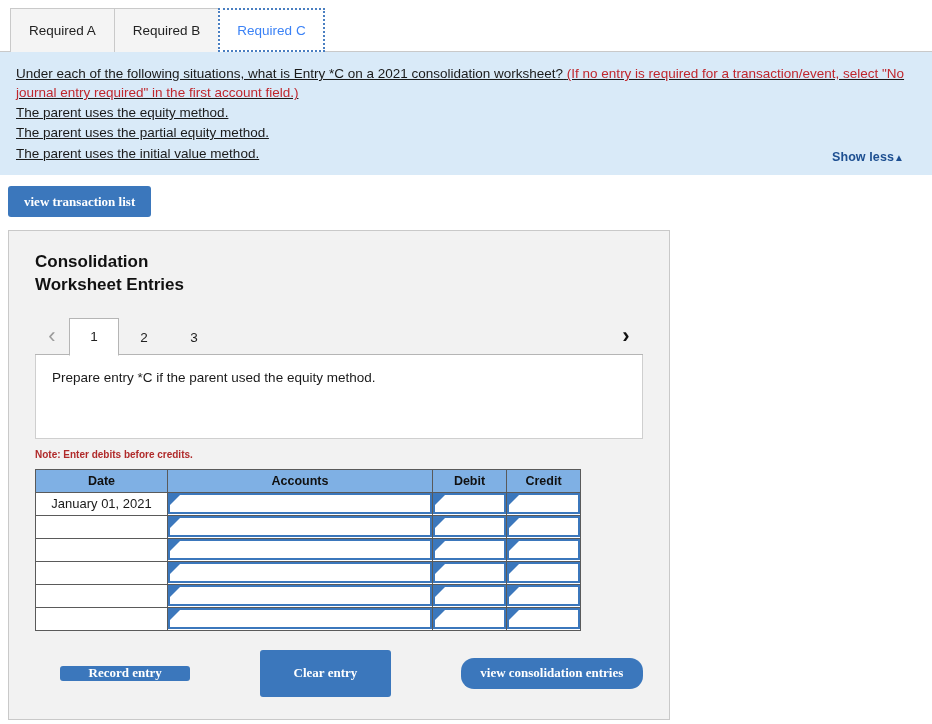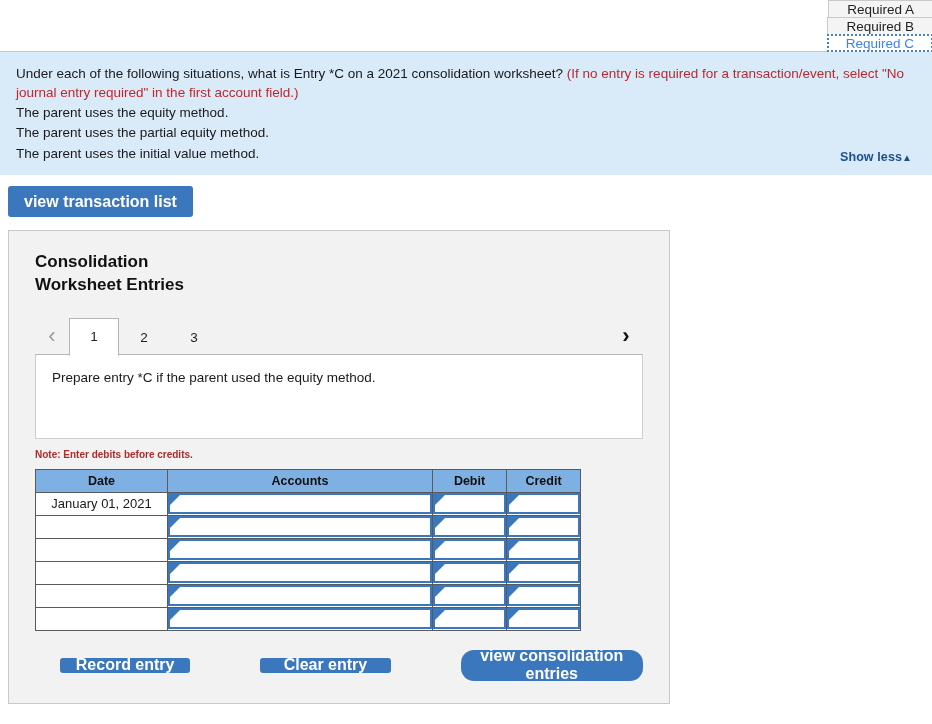--- a/index.html
+++ b/index.html
@@ -16,21 +16,20 @@
   }
 
   
   .tabstrip {
     position: relative;
     height: 52px;
     padding-left: 10px;
     display: flex;
     align-items: flex-end;
     background: #ffffff;
-    flex-direction: column;
   }
   .tabstrip::after {
     content: "";
     position: absolute;
     left: 0; right: 0; bottom: 0;
     height: 1px;
     background: #c9c9c9;
   }
   .tab {
     position: relative;
@@ -58,47 +57,47 @@
 
   
   .instructions {
     background: #d9eaf8;
     padding: 12px 16px 10px 16px;
     line-height: 1.42;
     font-size: 13.5px;
     position: relative;
     min-height: 123px;
   }
-  .instructions .line { margin: 0 0 1px 0; }
+  .instructions .line { margin: 0 0 1px 0; text-decoration: underline; }
   .red { color: #c0272d; }
   .showless {
     position: absolute;
-    right: 20px;
+    right: 28px;
     bottom: 8px;
     color: #1d4f91;
     font-weight: bold;
     font-size: 12.5px;
     text-decoration: none;
     letter-spacing: 0.1px;
   }
   .showless .caret { font-size: 10px; }
 
   
   .btn {
     display: inline-flex;
     align-items: center;
     justify-content: center;
     background: #3b77bc;
     color: #ffffff;
     font-weight: bold;
-    font-size: 16px;
+    font-size: 13px;
     border: none;
     border-radius: 3px;
     cursor: pointer;
-    font-family: Liberation Sans, sans-serif;
+    font-family: Liberation Serif, serif;
   }
   .btn-transaction {
     height: 31px;
     padding: 0 16px;
     margin: 11px 0 0 8px;
   }
 
   
   .panel {
     margin: 13px 0 0 8px;
@@ -235,21 +234,21 @@
     border-right: 5px solid transparent;
   }
 
   
   .actions {
     display: flex;
     align-items: center;
     margin-top: 19px;
   }
   .btn-record  { width: 139px; height: 15px; margin-left: 25px; }
-  .btn-clear   { width: 139px; height: 15px; margin-left: 70px; }
+  .btn-clear   { width: 139px; height: 47px; margin-left: 70px; }
   .btn-viewcon { width: 195px; height: 31px; margin-left: 70px; border-radius: 13px; }
 </style>
 </head>
 <body>
 
 
 
 
 <div class="tabstrip">
   <div class="tab">

